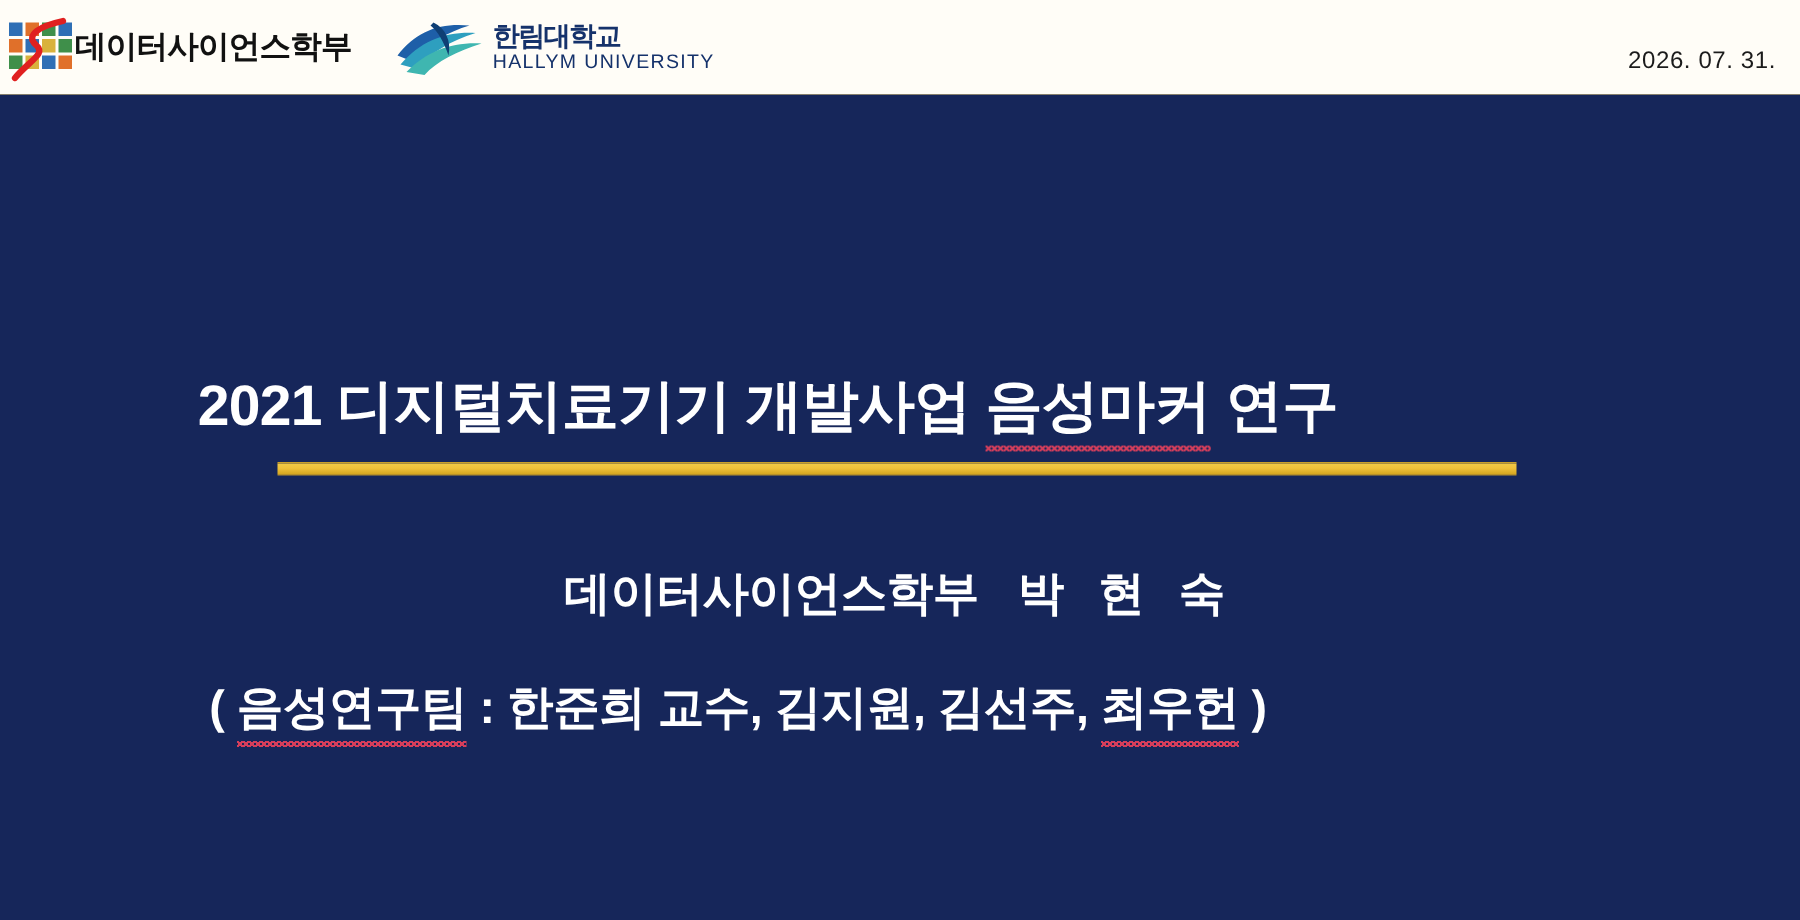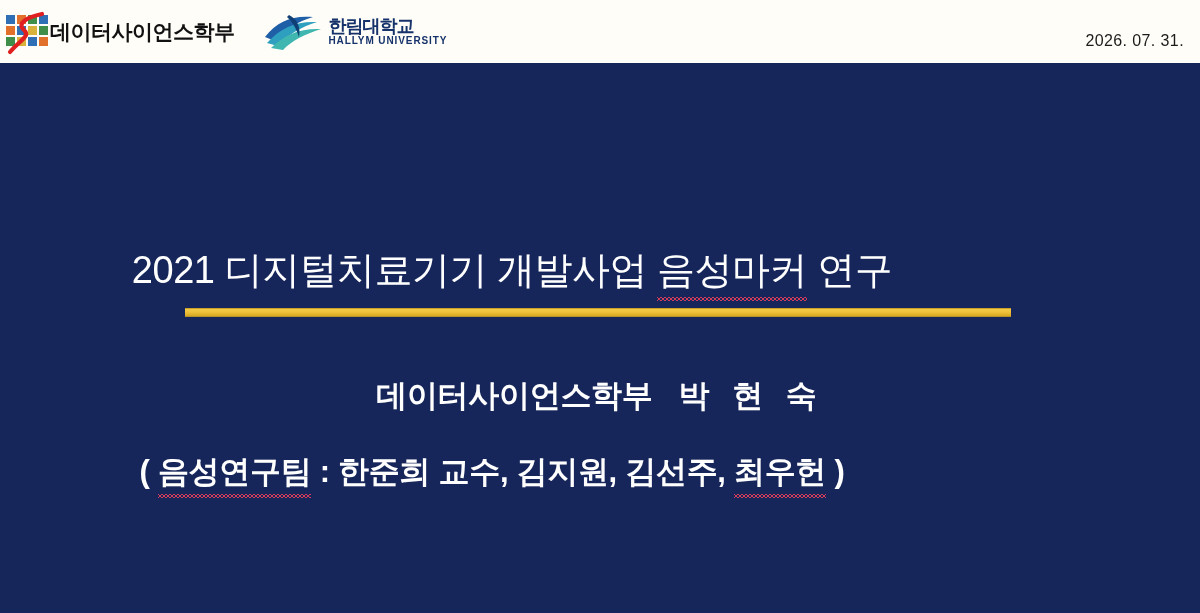--- a/index.html
+++ b/index.html
@@ -71,22 +71,22 @@
   }
   .hallym-kr {
     font-size: 18px;
     font-weight: 700;
     color: #15326b;
     letter-spacing: -1px;
     line-height: 1.05;
     white-space: nowrap;
   }
   .hallym-en {
-    font-size: 10px;
-    font-weight: 700;
+    font-size: 13px;
+    font-weight: 400;
     color: #15326b;
     letter-spacing: 0.9px;
     line-height: 1.1;
     white-space: nowrap;
   }
 
   .header-date {
     position: absolute;
     right: 16px;
     top: 32px;
@@ -105,21 +105,21 @@
     background: #16265a;
   }
 
   .title-line {
     position: absolute;
     left: 0;
     top: 182px;
     width: 996px;
     text-align: center;
     font-size: 38px;
-    font-weight: 400;
+    font-weight: 700;
     color: #ffffff;
     letter-spacing: -0.5px;
     white-space: nowrap;
     padding-left: 28px;
   }
 
   .spell-error {
     position: relative;
     display: inline-block;
   }

